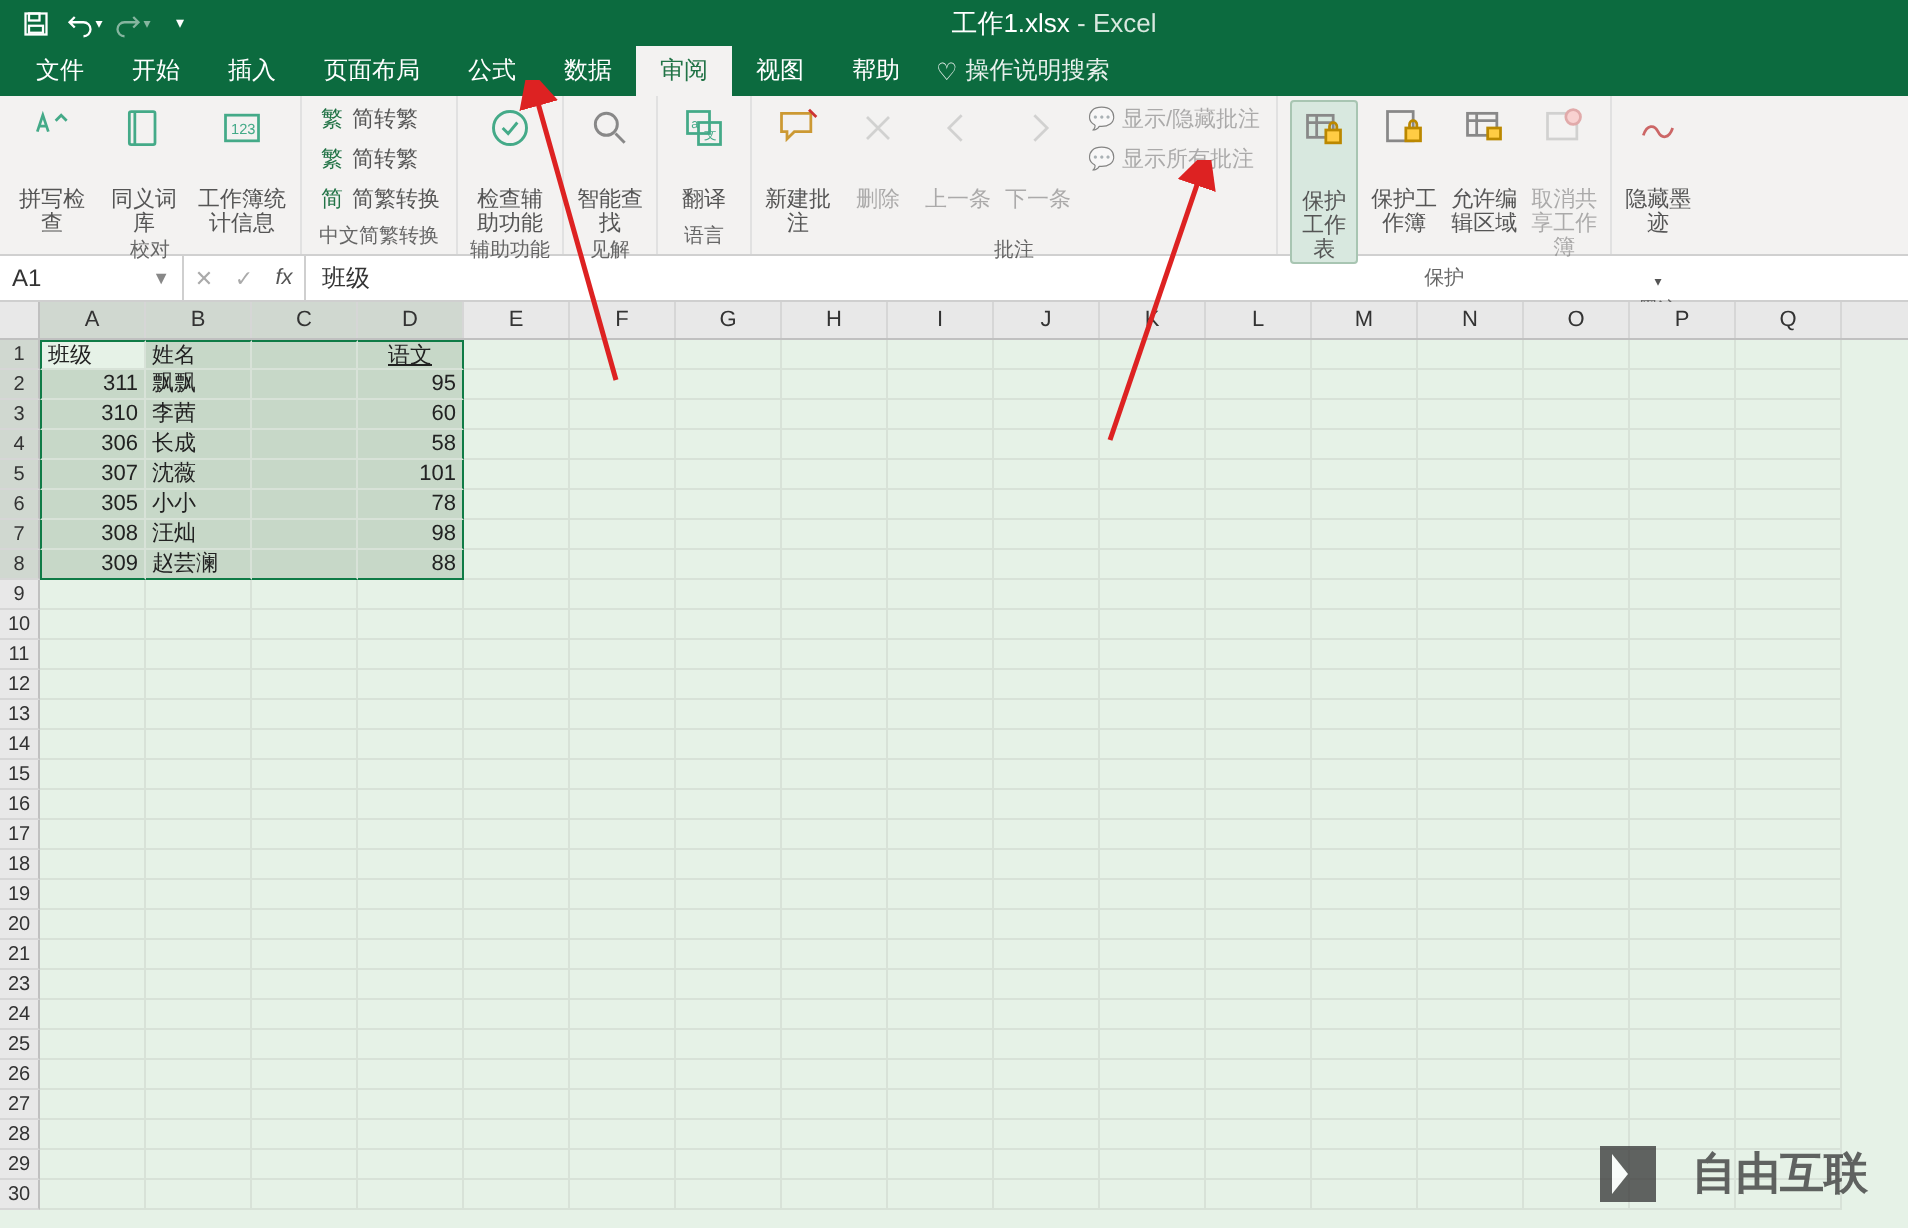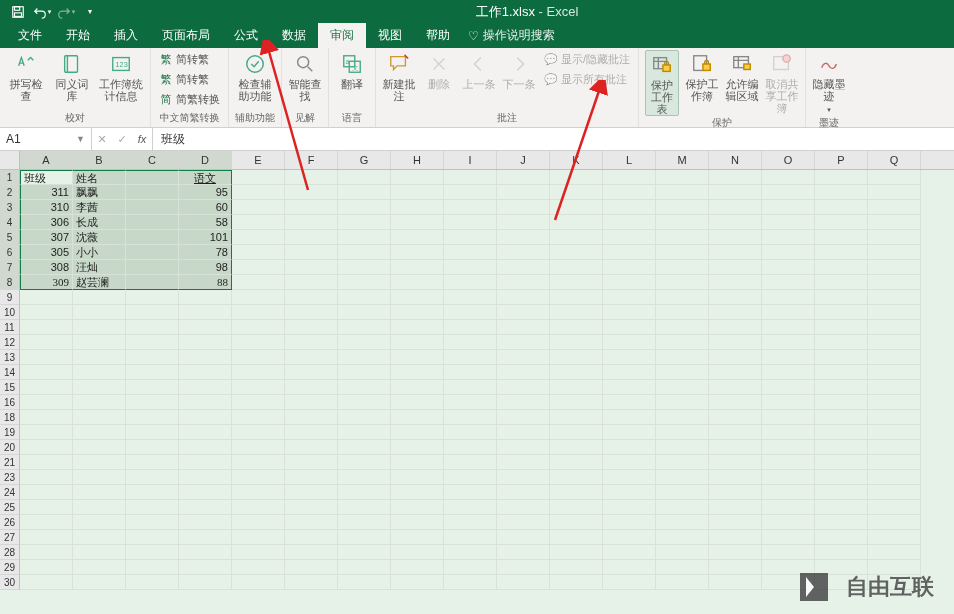--- a/index.html
+++ b/index.html
@@ -19,21 +19,21 @@
   .ribbon-tab { padding: 4px 12px; display: flex; align-items: center; cursor: pointer; }
   .ribbon-tab.active { background: #f3f2f1; color: #217346; }
   .tell-me { display: flex; align-items: center; margin-left: 6px; opacity: .9; }
   .tell-me .bulb { margin-right: 4px; }
 
   
   .ribbon { height: 80px; background: #f3f2f1; border-bottom: 1px solid #d0d0d0; display: flex; font-size: 11px; color: #555; }
   .group { border-right: 1px solid #e1e1e1; padding: 2px 6px 0 6px; display: flex; flex-direction: column; align-items: center; justify-content: space-between; }
   .group-body { display: flex; align-items: flex-start; gap: 6px; flex: 1; }
   .group-label { font-size: 10px; color: #666; text-align: center; padding-bottom: 2px; }
-  .btn-lg { width: 40px; display: flex; flex-direction: column; align-items: center; gap: 2px; cursor: pointer; text-align: center; line-height: 12px; padding-top: 2px; }
+  .btn-lg { width: 40px; display: flex; flex-direction: column; align-items: center; gap: 18px; cursor: pointer; text-align: center; line-height: 12px; padding-top: 2px; }
   .btn-lg.wide { width: 46px; }
   .btn-lg.narrow { width: 34px; }
   .btn-lg .ico { width: 24px; height: 24px; display: flex; align-items: center; justify-content: center; color: #217346; }
   .btn-lg.highlighted { background: #d8e8df; border: 1px solid #a8c5b2; border-radius: 2px; }
   .btn-stack { display: flex; flex-direction: column; gap: 2px; }
   .btn-sm { height: 18px; display: flex; align-items: center; gap: 3px; cursor: pointer; white-space: nowrap; font-size: 11px; padding: 0 2px; }
   .btn-sm .ico-sm { width: 14px; height: 14px; display: inline-flex; align-items: center; justify-content: center; color: #217346; }
   .disabled-btn { opacity: 0.45; }
 
   
@@ -54,21 +54,21 @@
   .rows { display: flex; flex-direction: column; }
   .row { display: flex; height: 15px; }
   .row-h { width: 20px; text-align: center; font-size: 10px; color: #333; border-right: 1px solid #c0c0c0; border-bottom: 1px solid #d6d6d6; background: #e8e8e8; line-height: 15px; }
   .row-h.sel { background: #d0d8d0; }
   .cell { width: 53px; height: 15px; border-right: 1px solid #d8e2d8; border-bottom: 1px solid #d8e2d8; font-size: 11px; padding: 0 3px; line-height: 14px; color: #222; background: #e6f2e7; overflow: hidden; white-space: nowrap; }
   .cell.sel { background: #c7d8c8; }
   .cell.num { text-align: right; }
   .cell.txt { text-align: left; }
   .cell.ctr { text-align: center; text-decoration: underline; }
   .sel-border-top { border-top: 1.5px solid #0f7b46; }
-  .sel-border-bottom { border-bottom: 1.5px solid #0f7b46; font-family: Liberation Serif, serif; }
+  .sel-border-bottom { border-bottom: 1.5px solid #0f7b46; }
   .sel-border-left { border-left: 1.5px solid #0f7b46; }
   .sel-border-right { border-right: 1.5px solid #0f7b46; }
   .active-cell { background: #e6f2e7 !important; }
 
   
   .arrow { position: absolute; pointer-events: none; }
   .watermark { position: absolute; right: 20px; bottom: 12px; display: flex; align-items: center; gap: 18px; color: #333; font-size: 22px; font-weight: bold; opacity: 0.75; pointer-events: none; }
   .watermark .w-ico { width: 28px; height: 28px; background: #333; position: relative; }
   .watermark .w-ico:before { content: ""; position: absolute; left: 6px; top: 4px; width: 0; height: 0; border-left: 8px solid #fff; border-top: 10px solid transparent; border-bottom: 10px solid transparent; }
 </style>
@@ -681,20 +681,40 @@
         <div class="cell"></div>
         <div class="cell"></div>
         <div class="cell"></div>
         <div class="cell"></div>
         <div class="cell"></div>
         <div class="cell"></div>
         <div class="cell"></div>
         <div class="cell"></div>
       </div>
       <div class="row">
+        <div class="row-h">17</div>
+        <div class="cell"></div>
+        <div class="cell"></div>
+        <div class="cell"></div>
+        <div class="cell"></div>
+        <div class="cell"></div>
+        <div class="cell"></div>
+        <div class="cell"></div>
+        <div class="cell"></div>
+        <div class="cell"></div>
+        <div class="cell"></div>
+        <div class="cell"></div>
+        <div class="cell"></div>
+        <div class="cell"></div>
+        <div class="cell"></div>
+        <div class="cell"></div>
+        <div class="cell"></div>
+        <div class="cell"></div>
+      </div>
+      <div class="row">
         <div class="row-h">18</div>
         <div class="cell"></div>
         <div class="cell"></div>
         <div class="cell"></div>
         <div class="cell"></div>
         <div class="cell"></div>
         <div class="cell"></div>
         <div class="cell"></div>
         <div class="cell"></div>
         <div class="cell"></div>

